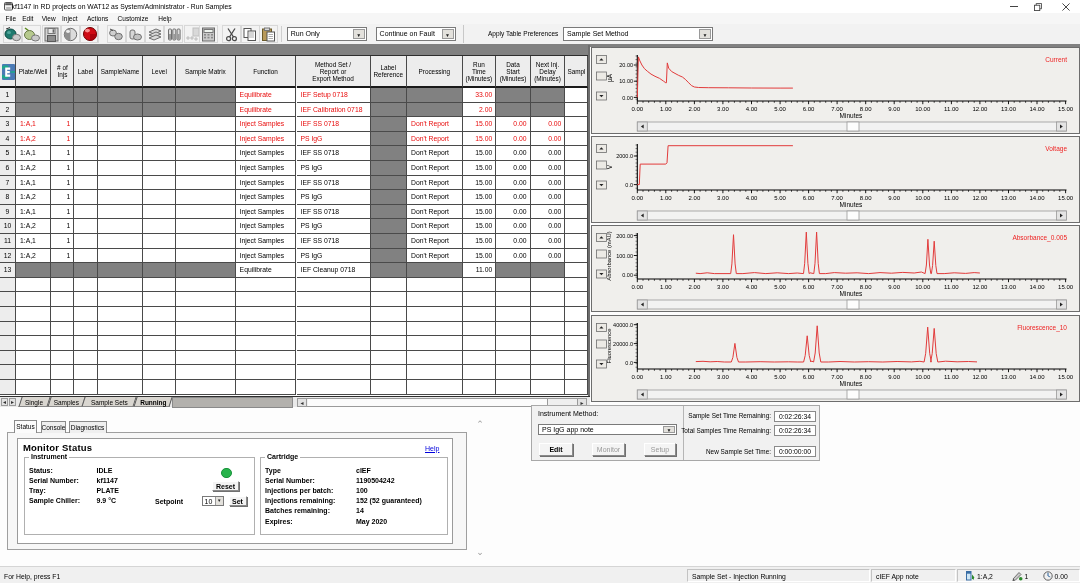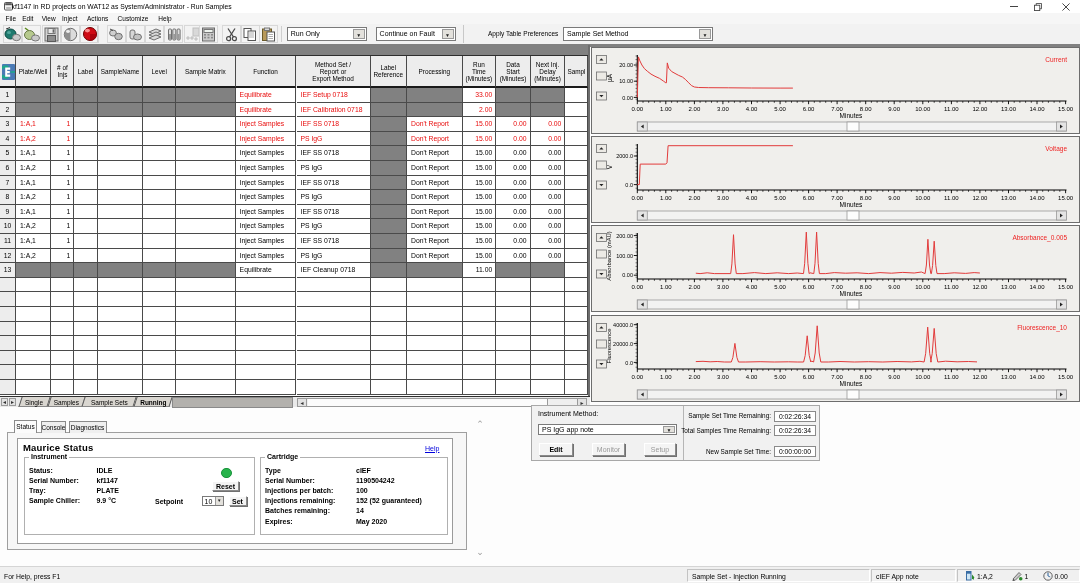--- a/index.html
+++ b/index.html
@@ -1112,21 +1112,21 @@
         <path d="M51.7 76.4 l-2.8,2.1 l2.8,2.1 z" fill="#222"></path>
         <path d="M468 76.4 l2.8,2.1 l-2.8,2.1 z" fill="#222"></path>
         <rect x="255" y="74" width="12" height="9" fill="#fdfdfd" stroke="#9a9a9a" stroke-width="0.8"></rect>
       </svg>
     </div>
   <div style="position:absolute;left:7px;top:432px;width:460px;height:118px;background:#f7f7f7;border:1px solid #9f9f9f"></div>
     <div style="position:absolute;left:14px;top:420px;width:23px;height:13px;background:#fbfbfb;border:1px solid #8a8a8a;border-bottom:none;z-index:3;text-align:center;font-size:6.5px;line-height:12px">Status</div>
     <div style="position:absolute;left:40.5px;top:421px;width:25px;height:12px;background:#efefef;border:1px solid #8a8a8a;border-bottom:none;z-index:1;text-align:center;font-size:6.5px;line-height:12px">Console</div>
     <div style="position:absolute;left:68.5px;top:421px;width:38px;height:12px;background:#efefef;border:1px solid #8a8a8a;border-bottom:none;z-index:1;text-align:center;font-size:6.5px;line-height:12px">Diagnostics</div>
     <div style="position:absolute;left:17px;top:437.5px;width:436px;height:106.5px;background:#fff;border:1px solid #9a9a9a;z-index:2">
-      <div style="position:absolute;left:5px;top:3.5px;font-size:9.5px;font-weight:bold;letter-spacing:0.2px">Maurice Status</div>
+      <div style="position:absolute;left:5px;top:3.5px;font-size:9.5px;font-weight:bold;letter-spacing:0.2px">Monitor Status</div>
       <div style="position:absolute;left:407px;top:6px;font-size:7px;color:#0000dd;text-decoration:underline">Help</div>
       <div style="position:absolute;left:6px;top:18.5px;width:231px;height:78px;border:1px solid #b0b0b0">
         <div style="position:absolute;left:4px;top:-5px;background:#fff;padding:0 2px;font-size:7px;font-weight:bold">Instrument</div>
         <div style="position:absolute;left:4px;top:8.5px;font-size:7px;font-weight:bold">Status:</div>
         <div style="position:absolute;left:71.5px;top:8.5px;font-size:7px;font-weight:bold">IDLE</div>
         <div style="position:absolute;left:4px;top:18.5px;font-size:7px;font-weight:bold">Serial Number:</div>
         <div style="position:absolute;left:71.5px;top:18.5px;font-size:7px;font-weight:bold">kf1147</div>
         <div style="position:absolute;left:4px;top:28.5px;font-size:7px;font-weight:bold">Tray:</div>
         <div style="position:absolute;left:71.5px;top:28.5px;font-size:7px;font-weight:bold">PLATE</div>
         <div style="position:absolute;left:4px;top:38.5px;font-size:7px;font-weight:bold">Sample Chiller:</div>

